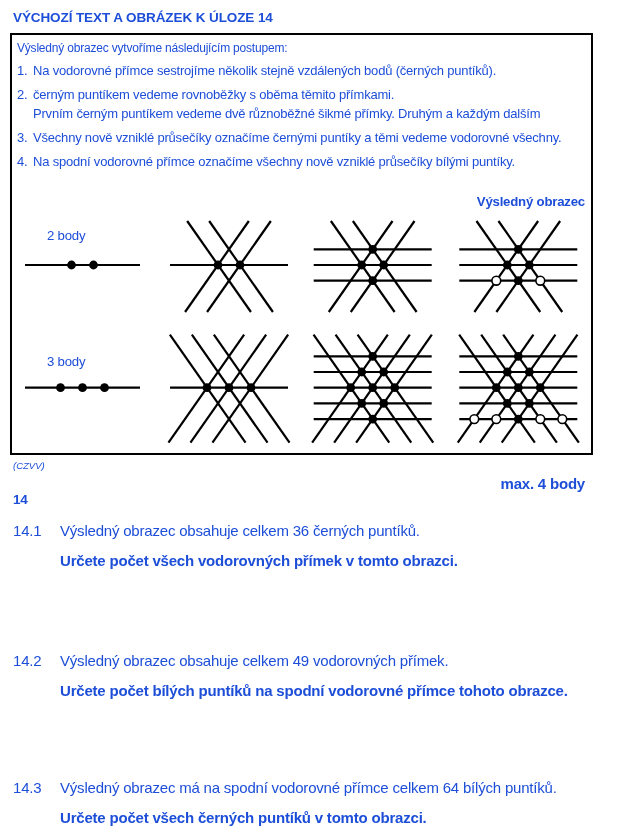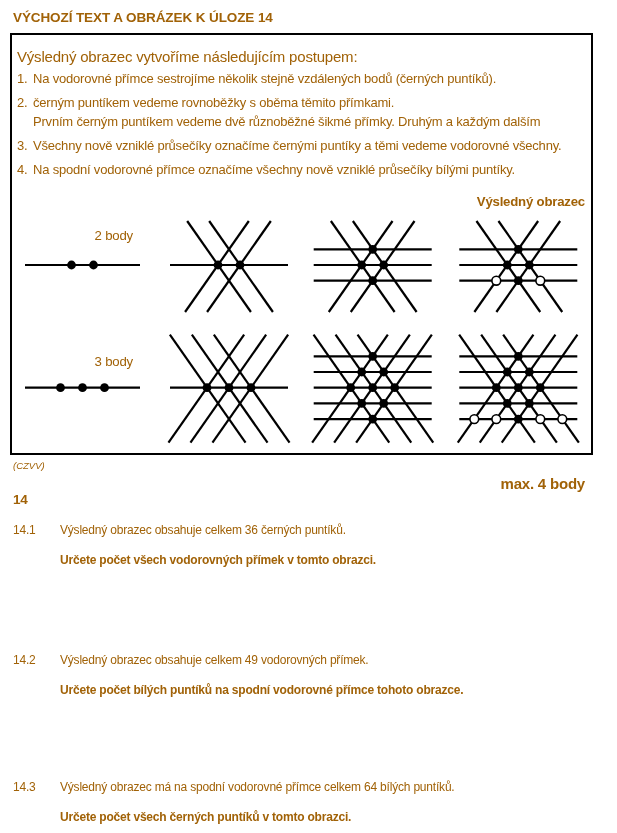--- a/index.html
+++ b/index.html
@@ -1,55 +1,55 @@
 <!DOCTYPE html>
 <html lang="cs"><head>
 <meta charset="utf-8">
 <style>
   html,body{margin:0;padding:0;background:#ffffff;}
   .page{
     position:relative;width:617px;height:833px;background:#ffffff;
-    font-family:"Liberation Sans",sans-serif;color:#a16207;overflow:hidden;
+    font-family:"Liberation Sans",sans-serif;color:#1d4ed8;overflow:hidden;
     letter-spacing:-0.2px;
   }
   .title{
     position:absolute;left:13px;top:9px;margin:0;
     font-size:13.5px;font-weight:bold;line-height:17px;letter-spacing:-0.1px;
   }
   .box{
     position:absolute;left:10px;top:33px;width:583px;height:422px;
     border:2px solid #000;box-sizing:border-box;
     padding:4px 6px 0 5px;
   }
-  .intro{margin:8px 0 3px;font-size:15px;line-height:19px;}
+  .intro{margin:0 0 3px;font-size:12px;line-height:19px;}
   .step{display:flex;margin:0 0 5px;font-size:13px;line-height:19px;}
   .step .num{flex:0 0 16px;width:16px;}
   .step .ln{display:block;white-space:nowrap;}
   .result-label{
     position:absolute;top:193px;right:32px;font-size:13.2px;line-height:17px;font-weight:bold;
   }
   .row-label{
-    position:absolute;left:33px;width:100px;text-align:right;
+    position:absolute;left:47px;width:100px;text-align:left;
     font-size:13.2px;line-height:17px;
   }
   #row-label-0{top:227px;}
   #row-label-1{top:353px;}
   #construction-svg{
     position:absolute;left:0;top:0;width:617px;height:833px;pointer-events:none;
   }
   .source{
     position:absolute;left:13px;top:460px;font-size:9.5px;font-style:italic;letter-spacing:0;
   }
   .max-points{
     position:absolute;right:32px;top:475px;font-size:15px;font-weight:bold;
   }
   .section-num{
     position:absolute;left:13px;top:492px;font-size:13.5px;font-weight:bold;
   }
-  .question{position:absolute;left:13px;right:10px;font-size:12px;line-height:19px;}
+  .question{position:absolute;left:13px;right:10px;font-size:15px;line-height:19px;}
   #question-0{top:521px;}
   #question-1{top:651px;}
   #question-2{top:778px;}
   .qrow{display:flex;}
   .qnum{flex:0 0 47px;width:47px;}
   .qtext{white-space:nowrap;}
   .qtask{margin:11px 0 0 47px;font-weight:bold;white-space:nowrap;}
 </style>
 </head>
 <body>

